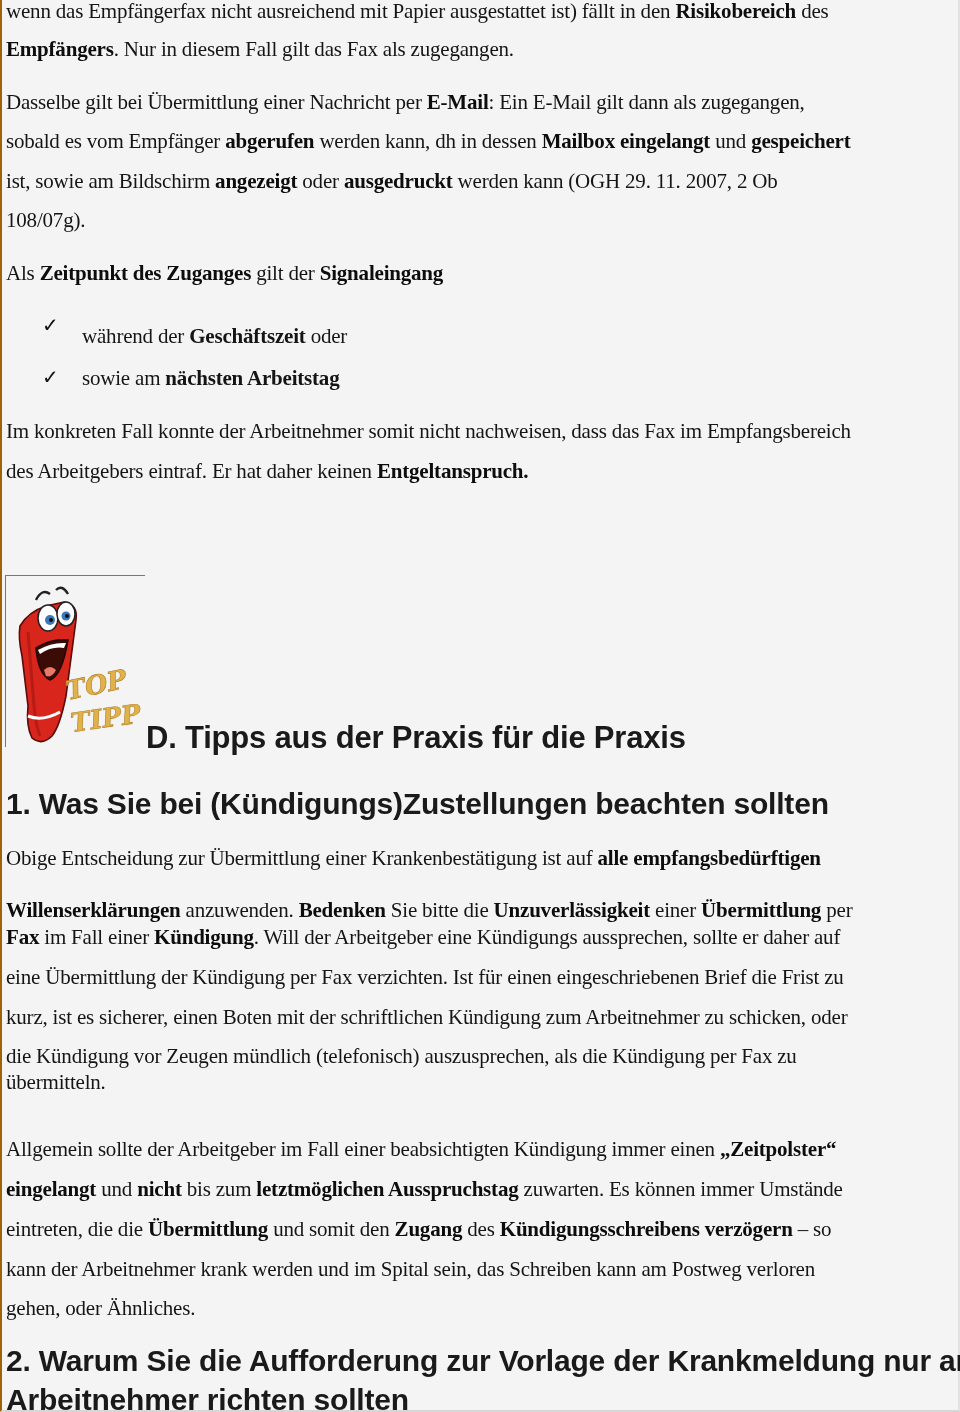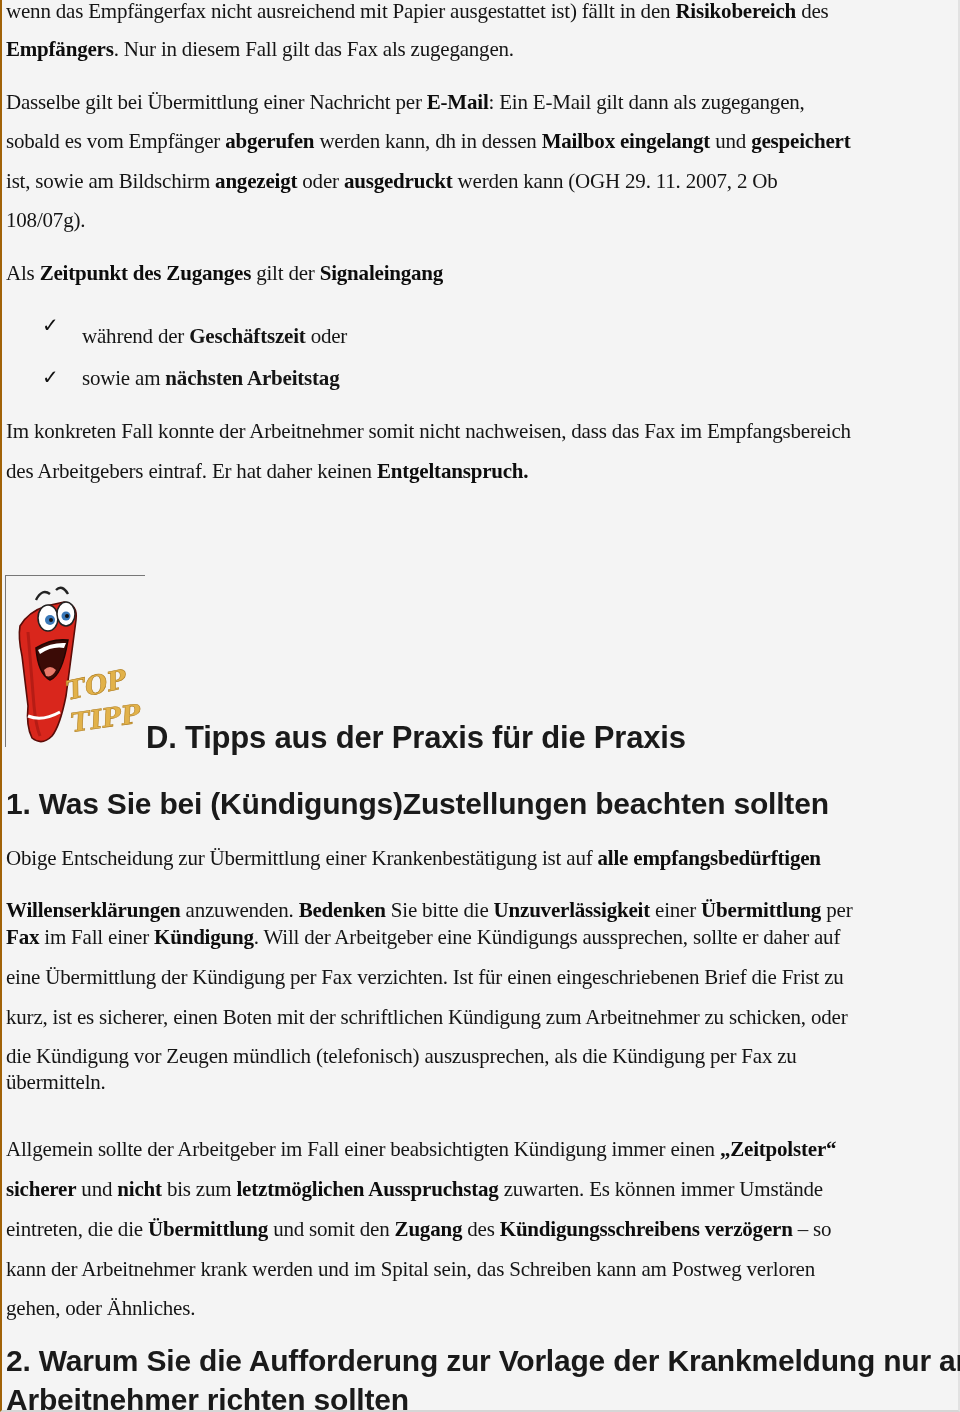--- a/index.html
+++ b/index.html
@@ -179,21 +179,21 @@
     <span>die Kündigung vor Zeugen mündlich (telefonisch) auszusprechen, als die Kündigung per Fax zu</span>
   </div>
   <div class="line serif" style="top:1035px;margin-top:34px;">
     <span>übermitteln.</span>
   </div>
 
   <div class="line serif" style="top:1136px;">
     <span>Allgemein sollte der Arbeitgeber im Fall einer beabsichtigten Kündigung immer einen </span><b>„Zeitpolster“</b>
   </div>
   <div class="line serif" style="top:1176px;">
-    <b>sicherer</b><span> und </span><b>nicht</b><span> bis zum </span><b>letztmöglichen Ausspruchstag</b><span> zuwarten. Es können immer Umstände</span>
+    <b>eingelangt</b><span> und </span><b>nicht</b><span> bis zum </span><b>letztmöglichen Ausspruchstag</b><span> zuwarten. Es können immer Umstände</span>
   </div>
   <div class="line serif" style="top:1216px;">
     <span>eintreten, die die </span><b>Übermittlung</b><span> und somit den </span><b>Zugang</b><span> des </span><b>Kündigungsschreibens verzögern</b><span> – so</span>
   </div>
   <div class="line serif" style="top:1256px;">
     <span>kann der Arbeitnehmer krank werden und im Spital sein, das Schreiben kann am Postweg verloren</span>
   </div>
   <div class="line serif" style="top:1295px;">
     <span>gehen, oder Ähnliches.</span>
   </div>

